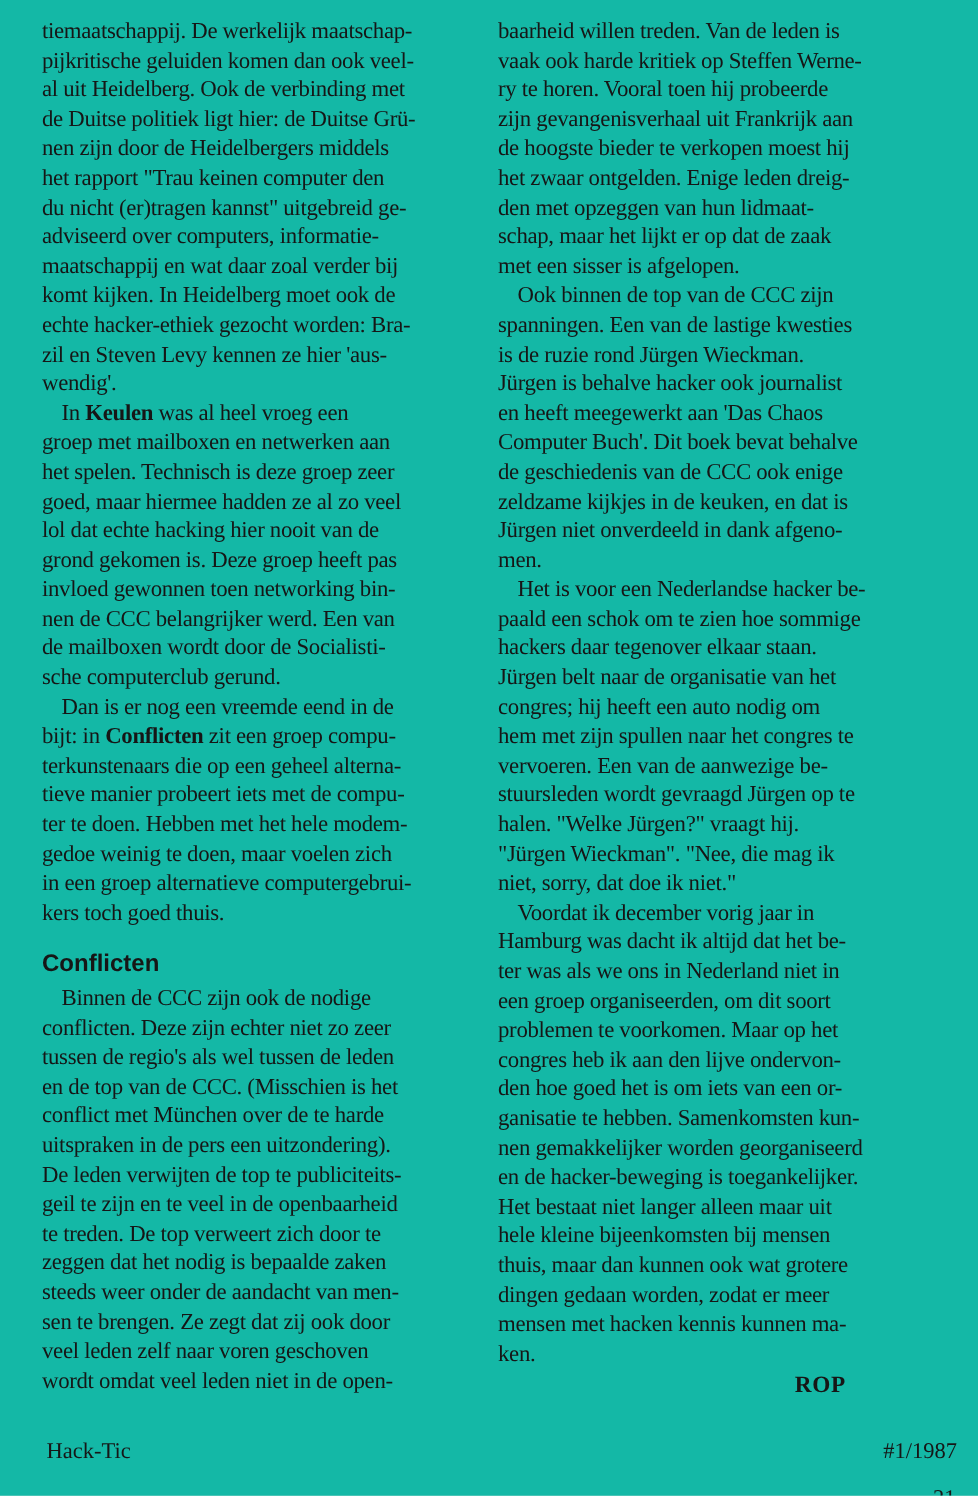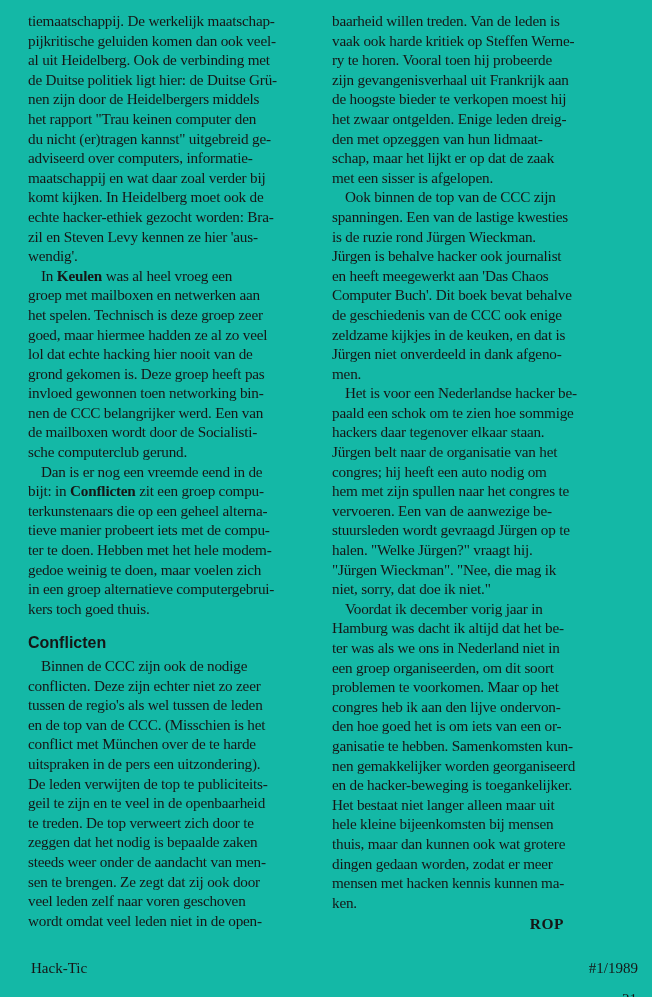--- a/index.html
+++ b/index.html
@@ -83,16 +83,16 @@
         <p class="para indent">Ook binnen de top van de CCC zijn<br>spanningen. Een van de lastige kwesties<br>is de ruzie rond Jürgen Wieckman.<br>Jürgen is behalve hacker ook journalist<br>en heeft meegewerkt aan 'Das Chaos<br>Computer Buch'. Dit boek bevat behalve<br>de geschiedenis van de CCC ook enige<br>zeldzame kijkjes in de keuken, en dat is<br>Jürgen niet onverdeeld in dank afgeno-<br>men.</p>
         <p class="para indent">Het is voor een Nederlandse hacker be-<br>paald een schok om te zien hoe sommige<br>hackers daar tegenover elkaar staan.<br>Jürgen belt naar de organisatie van het<br>congres; hij heeft een auto nodig om<br>hem met zijn spullen naar het congres te<br>vervoeren. Een van de aanwezige be-<br>stuursleden wordt gevraagd Jürgen op te<br>halen. "Welke Jürgen?" vraagt hij.<br>"Jürgen Wieckman". "Nee, die mag ik<br>niet, sorry, dat doe ik niet."</p>
         <p class="para indent">Voordat ik december vorig jaar in<br>Hamburg was dacht ik altijd dat het be-<br>ter was als we ons in Nederland niet in<br>een groep organiseerden, om dit soort<br>problemen te voorkomen. Maar op het<br>congres heb ik aan den lijve ondervon-<br>den hoe goed het is om iets van een or-<br>ganisatie te hebben. Samenkomsten kun-<br>nen gemakkelijker worden georganiseerd<br>en de hacker-beweging is toegankelijker.<br>Het bestaat niet langer alleen maar uit<br>hele kleine bijeenkomsten bij mensen<br>thuis, maar dan kunnen ook wat grotere<br>dingen gedaan worden, zodat er meer<br>mensen met hacken kennis kunnen ma-<br>ken.</p>
         <p class="signature">ROP</p>
       </div>
   </div>
 
   <div class="footer">
     <span class="mag">Hack-Tic</span>
     <span class="pageno">21</span>
-    <span class="issue">#1/1989</span>
+    <span class="issue">#1/1987</span>
   </div>
 
 </div>
 
 </body></html>

